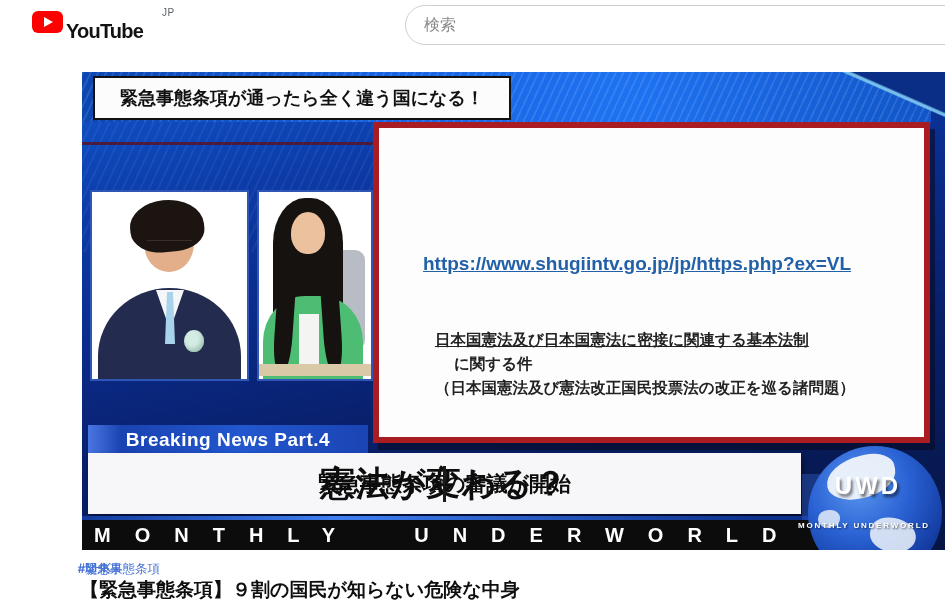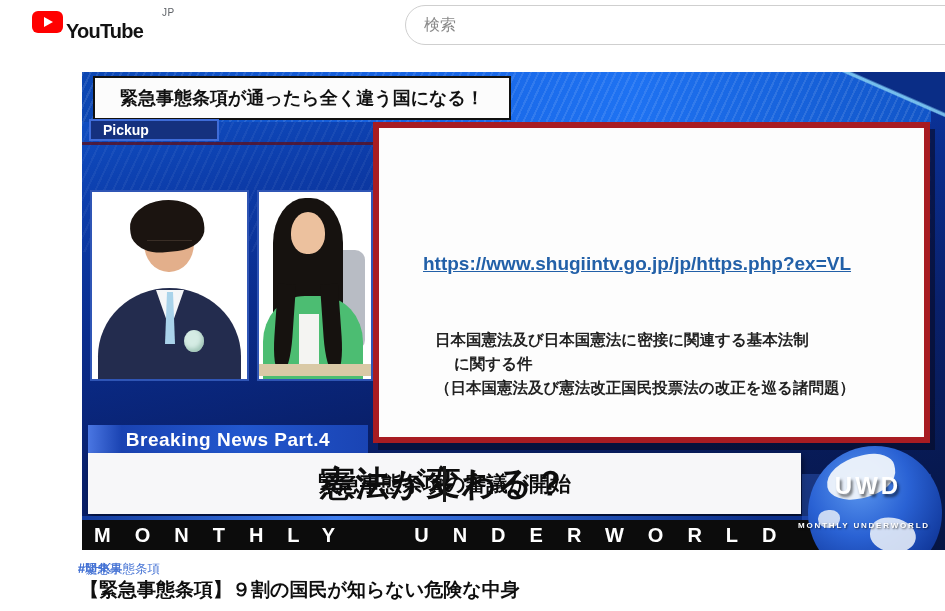--- a/index.html
+++ b/index.html
@@ -157,21 +157,20 @@
     <input type="text" placeholder="検索" style="">
   </div>
 
   <div class="video">
     <div class="bg-topband"></div>
     <div class="bg-midstripes"></div>
     <div class="bg-topright"></div>
     <div class="maroon-line"></div>
 
     <div class="top-banner">緊急事態条項が通ったら全く違う国になる！</div>
-    <div class="pickup">Pickup</div>
 
     <div class="frame frame-man">
       <div class="man-suit"></div>
       <div class="man-shirt"></div>
       <div class="man-tie"></div>
       <div class="man-flower"></div>
       <div class="man-face"></div>
       <div class="man-hair"></div>
       <div class="man-glasses"></div>
     </div>
@@ -185,21 +184,21 @@
       <div class="w-hairR"></div>
       <div class="w-face"></div>
       <div class="w-desk"></div>
     </div>
 
     <div class="info-box">
       <div class="ib-link">
         <div style="position:static;">https://www.shugiintv.go.jp/jp/https.php?ex=VL</div>
       </div>
       <div class="ib-body">
-        <div style="position:static;">日本国憲法及び日本国憲法に密接に関連する基本法制</div>
+        <div style="position:static;text-decoration:underline;">日本国憲法及び日本国憲法に密接に関連する基本法制</div>
         <div style="position:static;margin-left:19px;">に関する件</div>
         <div style="position:static;">（日本国憲法及び憲法改正国民投票法の改正を巡る諸問題）</div>
       </div>
     </div>
 
     <div class="breaking">Breaking News Part.4</div>
 
     <div class="headline">
       <div class="headline-main">憲法が変わる？</div>
       <div class="headline-sep"></div>

